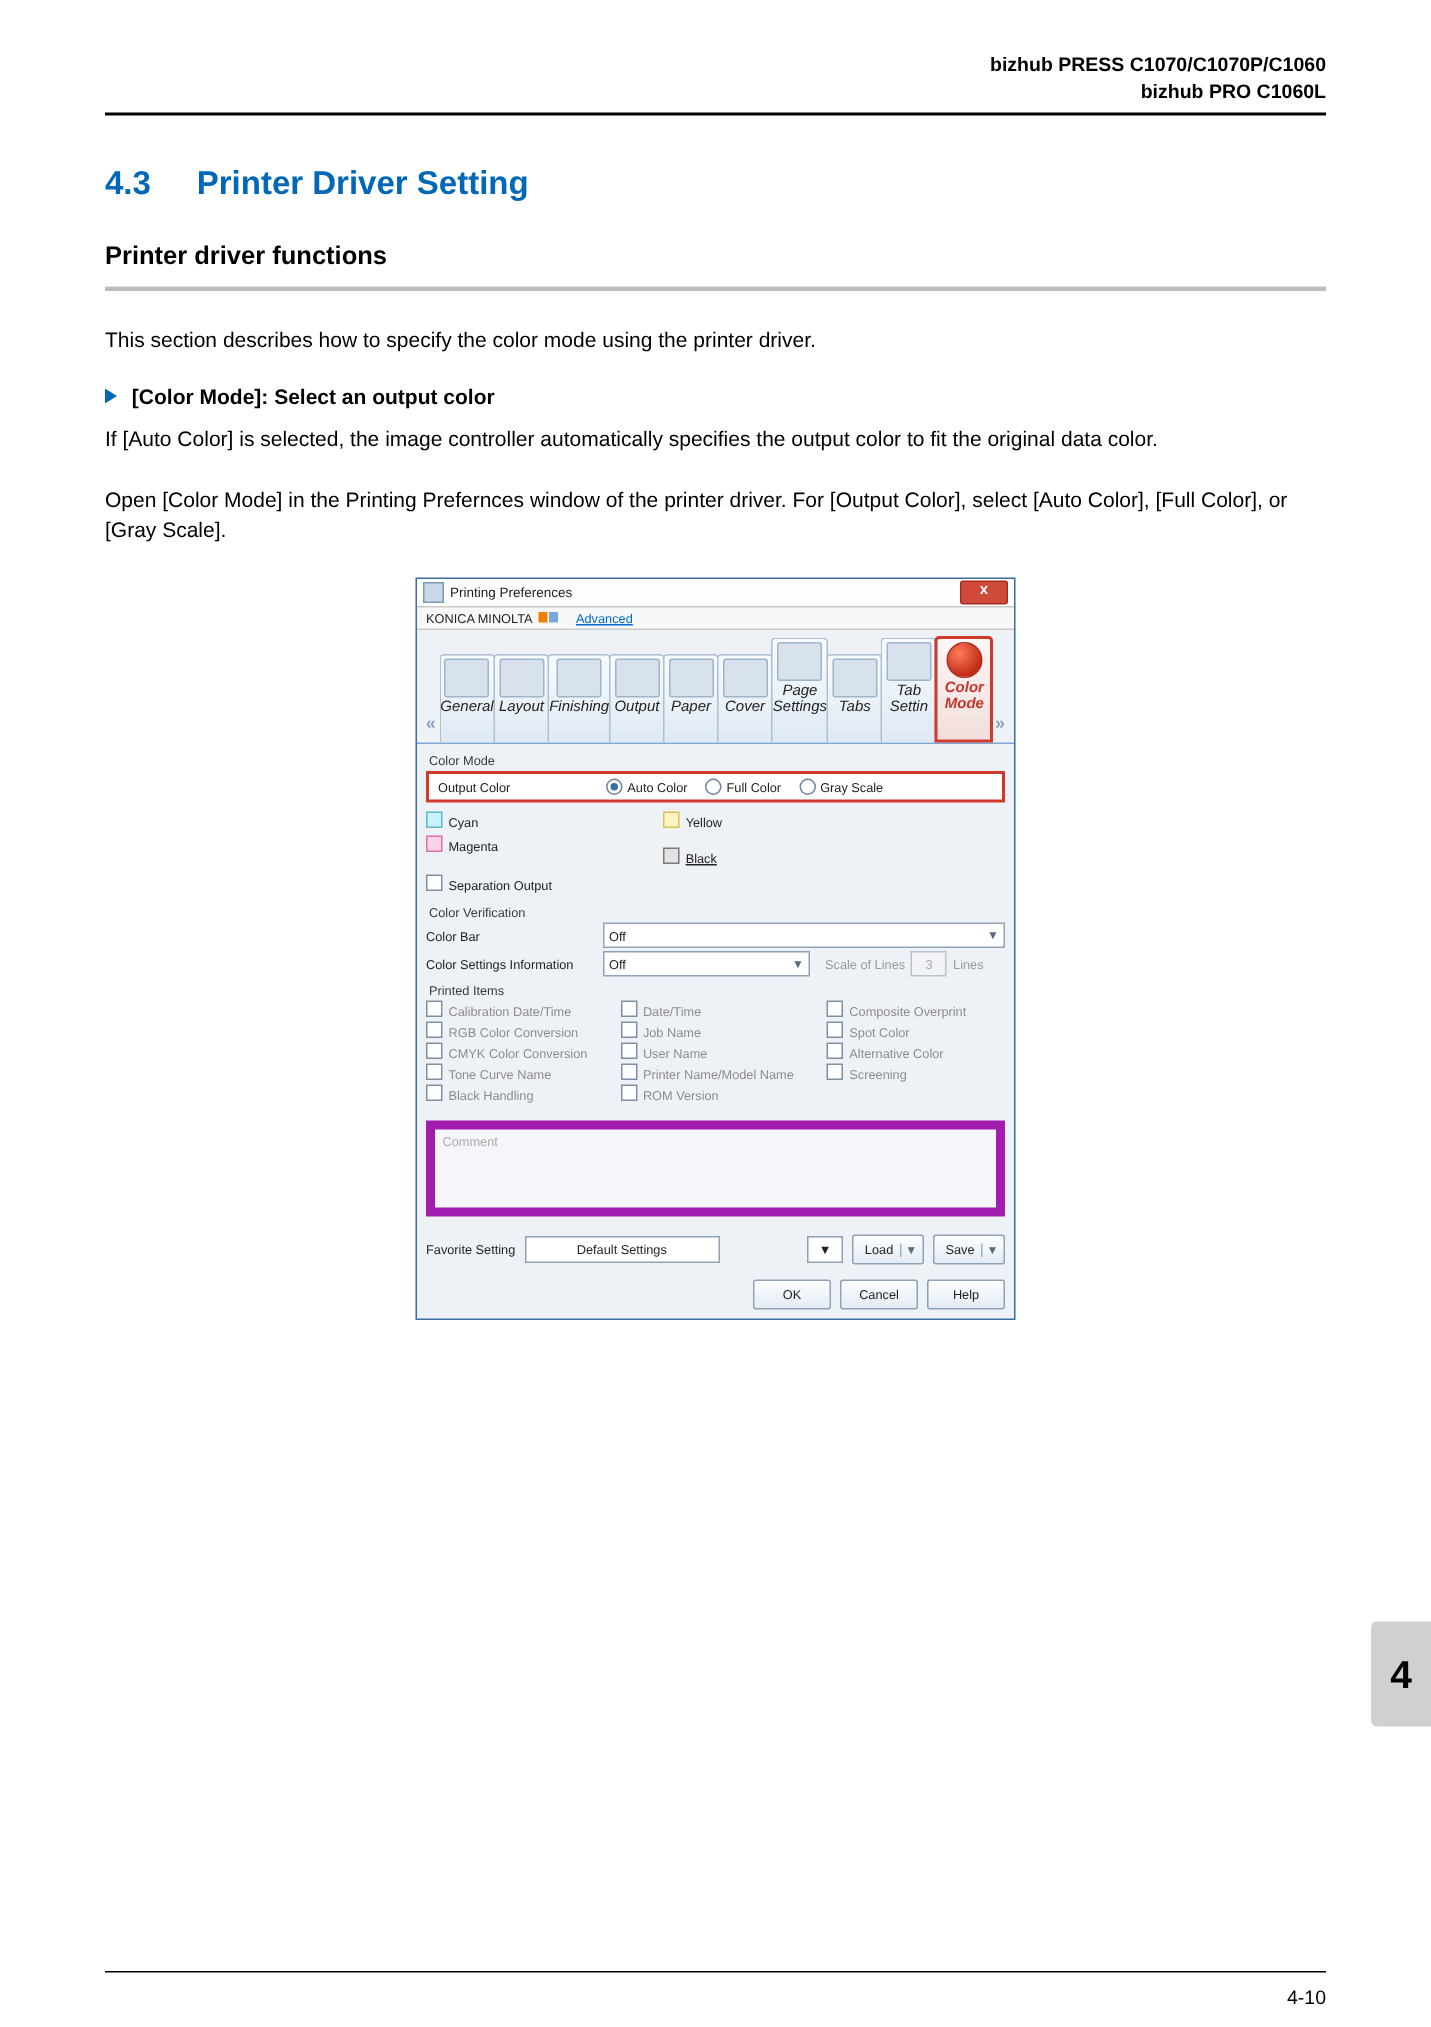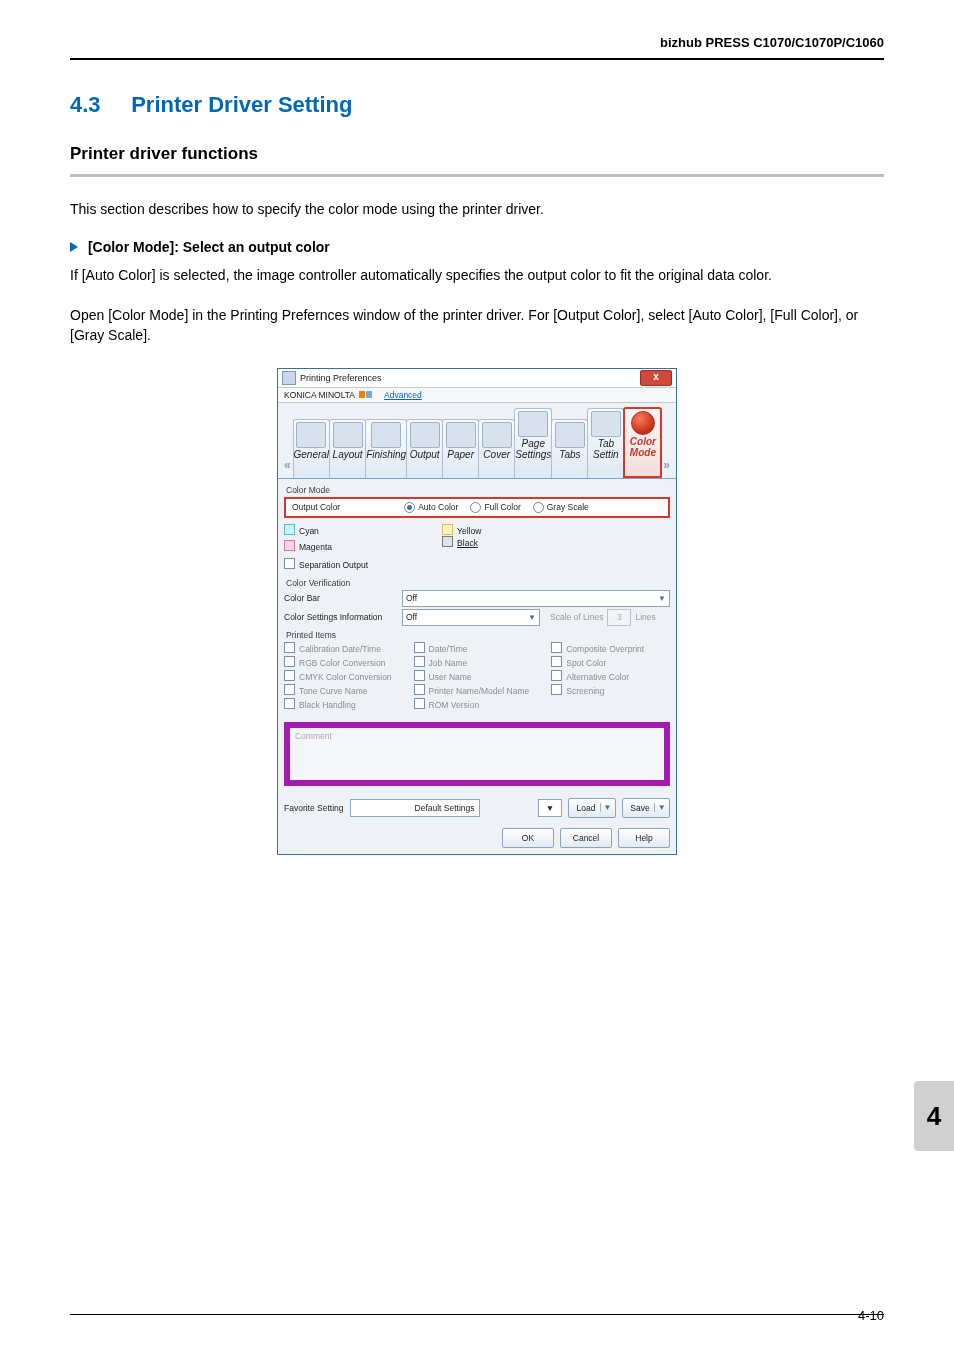--- a/index.html
+++ b/index.html
@@ -248,21 +248,21 @@
     padding: 3px 5px;
     color: #a9a9a9;
   }
 
   .fav-row {
     display:flex; align-items:center; gap:6px;
     margin-top: 12px;
   }
   .fav-row .fsel {
     height:16px; border:1px solid #8ea2b8; background:#fff;
-    display:flex; align-items:center; justify-content:flex-end;
+    display:flex; align-items:center; justify-content:center;
     padding: 0 4px; width: 86px;
   }
   .btn {
     min-width: 38px; height: 18px;
     border: 1px solid #8ea2b8;
     background: linear-gradient(#fdfefe,#e3ebf3);
     border-radius: 2px;
     display:inline-flex; align-items:center; justify-content:center;
     padding: 0 6px;
     cursor: pointer;
@@ -298,31 +298,32 @@
 
   .footer-rule {
     position: absolute;
     left: 70px; right: 70px;
     bottom: 36px;
     border-top: 1px solid #000;
   }
   .footer-num {
     position: absolute;
     right: 70px;
-    bottom: 28px;
+    bottom: 12px;
     font-size: 13px;
   }
 </style>
 </head>
 <body>
 
 <div class="page">
 
   <div class="header-right">
     <div>bizhub PRESS C1070/C1070P/C1060</div>
+    <div>bizhub PRO C1060L</div>
   </div>
   <hr class="header-rule">
 
   <h2 class="section-title">
     <span>4.3</span>
     &nbsp;&nbsp;&nbsp;
     <span>Printer Driver Setting</span>
   </h2>
 
   <h3 class="subsec-title">Printer driver functions</h3>
@@ -422,21 +423,21 @@
           </span>
         </div>
 
         <div class="two-col">
           <div class="col">
             <div><span class="cb cyan"></span><span>Cyan</span></div>
             <div style="margin-top:4px;"><span class="cb mag"></span><span>Magenta</span></div>
           </div>
           <div class="col">
             <div><span class="cb yel"></span><span>Yellow</span></div>
-            <div style="margin-top:0;text-decoration:underline;"><span class="cb blk"></span><span>Black</span></div>
+            <div style="margin-top:12px;text-decoration:underline;"><span class="cb blk"></span><span>Black</span></div>
           </div>
         </div>
 
         <div style="margin-bottom:8px;"><span class="cb"></span><span>Separation Output</span></div>
 
         <div class="grp-lbl">Color Verification</div>
 
         <div class="kv-row">
           <span class="k">Color Bar</span>
           <div class="sel">

